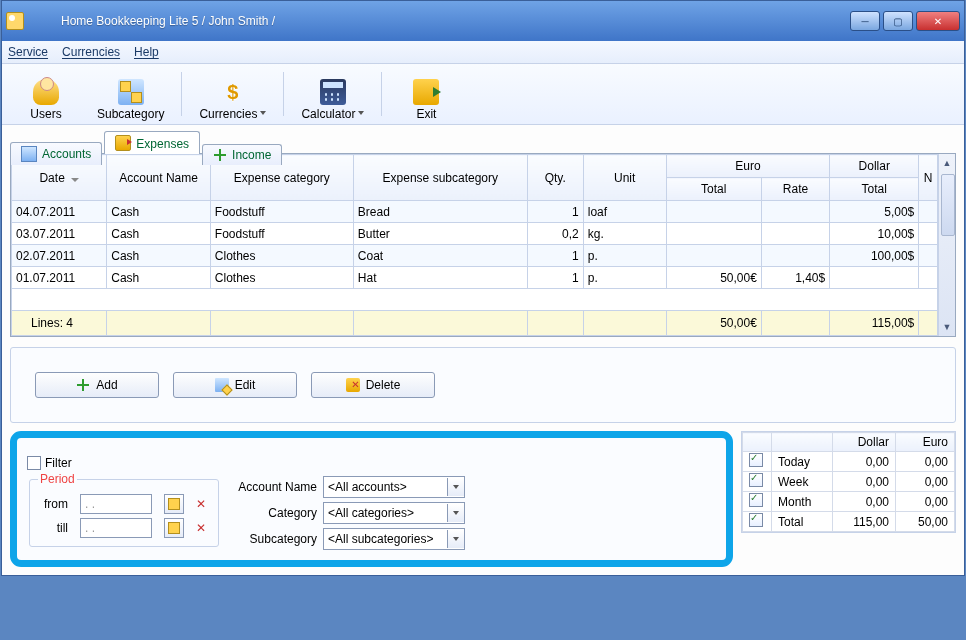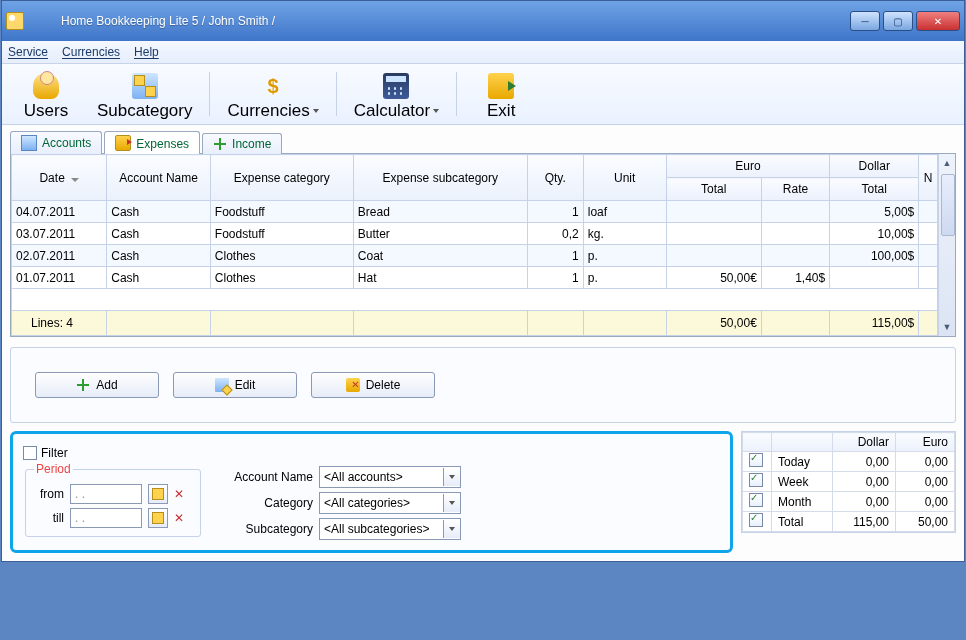--- a/index.html
+++ b/index.html
@@ -13,41 +13,41 @@
   .winbtns .wb{width:28px;height:18px;border:1px solid #2a4f88;border-radius:3px;background:linear-gradient(#cfe2ff,#7aa7e0);display:flex;align-items:center;justify-content:center;font-size:10px;color:#1b3a66;}
   .winbtns .wb.close{background:linear-gradient(#f08080,#c83030);color:#fff;width:42px;}
   
   .menubar{height:22px;background:linear-gradient(#f4f8ff,#e6eefc);border-bottom:1px solid #c6d2e8;display:flex;align-items:center;padding:0 6px;gap:14px;}
   .menubar span{text-decoration:underline;text-underline-offset:2px;color:#1b3a66;cursor:default;}
   .menubar span:first-letter{text-decoration:underline;}
   
   .toolbar{height:60px;background:linear-gradient(#f8fbff,#eaf1ff);border-bottom:1px solid #c6d2e8;display:flex;align-items:center;padding:0 6px;gap:2px;}
   .tbtn{display:flex;flex-direction:column;align-items:center;justify-content:flex-end;padding:4px 10px 2px;height:52px;min-width:54px;border:1px solid transparent;border-radius:3px;cursor:default;}
   .tbtn .ic{width:26px;height:26px;margin-bottom:2px;position:relative;}
-  .tbtn .lbl{font-size:17px;}
+  .tbtn .lbl{font-size:12px;}
   .tbtn .drop{display:inline-block;border-top:4px solid #555;border-left:3px solid transparent;border-right:3px solid transparent;margin-left:3px;vertical-align:3px;}
   .tsep{width:1px;height:44px;background:#c6d2e8;margin:0 4px;}
   
   .ic-users{background:linear-gradient(#ffe08a,#e8a800);border-radius:50% 50% 30% 30%;position:relative;}
   .ic-users::after{content:"";position:absolute;width:12px;height:12px;border-radius:50%;background:#ffe6a1;top:-2px;left:7px;border:1px solid #c88;}
   .ic-cat{background:linear-gradient(#cfe6ff,#7db1f2);border-radius:3px;}
   .ic-cat::before,.ic-cat::after{content:"";position:absolute;background:#ffd24d;border:1px solid #b38f1d;width:9px;height:9px;}
   .ic-cat::before{top:2px;left:2px;}
   .ic-cat::after{bottom:2px;right:2px;}
   .ic-curr::before{content:"$";position:absolute;inset:0;display:flex;align-items:center;justify-content:center;font-size:20px;font-weight:bold;color:#e09a00;text-shadow:0 1px 0 #fff;}
   .ic-calc{background:linear-gradient(#2a3a5f,#3e5c99);border-radius:3px;}
   .ic-calc::before{content:"";position:absolute;top:3px;left:3px;right:3px;height:6px;background:#cde4ff;}
   .ic-calc::after{content:"";position:absolute;bottom:3px;left:3px;right:3px;height:10px;background-image:radial-gradient(circle,#cde4ff 1px,transparent 1.5px);background-size:6px 5px;}
   .ic-exit{background:linear-gradient(#ffd24d,#e8a800);border-radius:3px;}
   .ic-exit::after{content:"";position:absolute;right:-2px;top:8px;border-left:8px solid #2e7d32;border-top:5px solid transparent;border-bottom:5px solid transparent;}
   
   .content{padding:4px 8px 8px;background:#fdfdfd;}
   
   .tabs{display:flex;align-items:flex-end;border-bottom:1px solid #99a9c0;height:24px;}
-  .tab{display:flex;align-items:center;gap:5px;padding:3px 10px;border:1px solid #99a9c0;border-bottom:none;border-radius:3px 3px 0 0;background:linear-gradient(#f8faff,#e8eefc);margin-right:2px;position:relative;top:1px;color:#063;}
+  .tab{display:flex;align-items:center;gap:5px;padding:3px 10px;border:1px solid #99a9c0;border-bottom:none;border-radius:3px 3px 0 0;background:linear-gradient(#f8faff,#e8eefc);margin-right:2px;position:relative;top:12px;color:#063;}
   .tab.active{background:#fff;font-weight:normal;top:1px;z-index:2;align-items:flex-end;}
   .tab .tic{width:14px;height:14px;display:inline-block;}
   .tic-acc{background:linear-gradient(#cfe6ff,#7db1f2);border:1px solid #5a86c0;}
   .tic-exp{background:linear-gradient(#ffd24d,#e8a800);border:1px solid #b38f1d;border-radius:2px;position:relative;}
   .tic-exp::after{content:"";position:absolute;right:-2px;top:3px;border-left:5px solid #c83030;border-top:3px solid transparent;border-bottom:3px solid transparent;}
   .tic-inc{width:14px;height:14px;position:relative;}
   .tic-inc::before,.tic-inc::after{content:"";position:absolute;background:#2e9c2e;}
   .tic-inc::before{left:6px;top:1px;width:2px;height:12px;}
   .tic-inc::after{top:6px;left:1px;height:2px;width:12px;}
   
@@ -75,27 +75,27 @@
   .bic-add{position:relative;}
   .bic-add::before,.bic-add::after{content:"";position:absolute;background:#2e9c2e;}
   .bic-add::before{left:6px;top:1px;width:2px;height:12px;}
   .bic-add::after{top:6px;left:1px;height:2px;width:12px;}
   .bic-edit{background:linear-gradient(#cfe6ff,#7db1f2);border-radius:1px;position:relative;}
   .bic-edit::after{content:"";position:absolute;right:-2px;bottom:-2px;width:6px;height:6px;background:#ffd24d;border:1px solid #b38f1d;transform:rotate(45deg);}
   .bic-del{background:linear-gradient(#ffd24d,#e8a800);border-radius:2px;position:relative;}
   .bic-del::after{content:"✕";color:#c83030;position:absolute;inset:0;font-size:10px;line-height:14px;text-align:right;}
   
   .bottom{display:flex;gap:8px;margin-top:8px;align-items:flex-start;}
-  .filterbox{border:3px solid #0ea5e9;border-radius:6px;padding:12px 10px 10px;background:#fafcff;flex:1;}
+  .filterbox{border:7px solid #0ea5e9;border-radius:11px;padding:18px 10px 10px;background:#fafcff;flex:1;}
   .filterhdr{display:flex;align-items:center;gap:4px;margin-bottom:2px;}
   .cbx{width:12px;height:12px;border:1px solid #7a8aa6;background:#fff;display:inline-block;}
   .filtergrid{display:grid;grid-template-columns:180px 1fr;gap:14px 10px;align-items:start;}
   .period{border:1px solid #c6d2e8;border-radius:3px;padding:4px 8px 8px;position:relative;}
   .period legend{font-size:12px;color:#ef4444;}
-  .prow{display:flex;align-items:center;gap:6px;margin-top:4px;}
+  .prow{display:flex;align-items:center;gap:12px;margin-top:4px;}
   .prow label{width:30px;text-align:right;}
   .dateinp{width:62px;height:18px;border:1px solid #8a9ab6;background:#fff;padding:0 4px;display:flex;align-items:center;color:#999;}
   .calbtn{width:18px;height:18px;border:1px solid #8a9ab6;background:linear-gradient(#fff,#e6ecf8);display:flex;align-items:center;justify-content:center;}
   .calic{width:10px;height:10px;background:#ffd24d;border:1px solid #b38f1d;display:inline-block;}
   .clrx{width:14px;height:14px;position:relative;display:inline-block;}
   .clrx::after{content:"✕";color:#c83030;font-size:12px;position:absolute;inset:0;}
   .ffield{display:flex;align-items:center;gap:6px;margin-top:4px;}
   .ffield label{width:100px;text-align:right;}
   .combo{display:flex;align-items:center;height:20px;border:1px solid #8a9ab6;background:#fff;min-width:140px;}
   .combo span{flex:1;padding:0 4px;}

